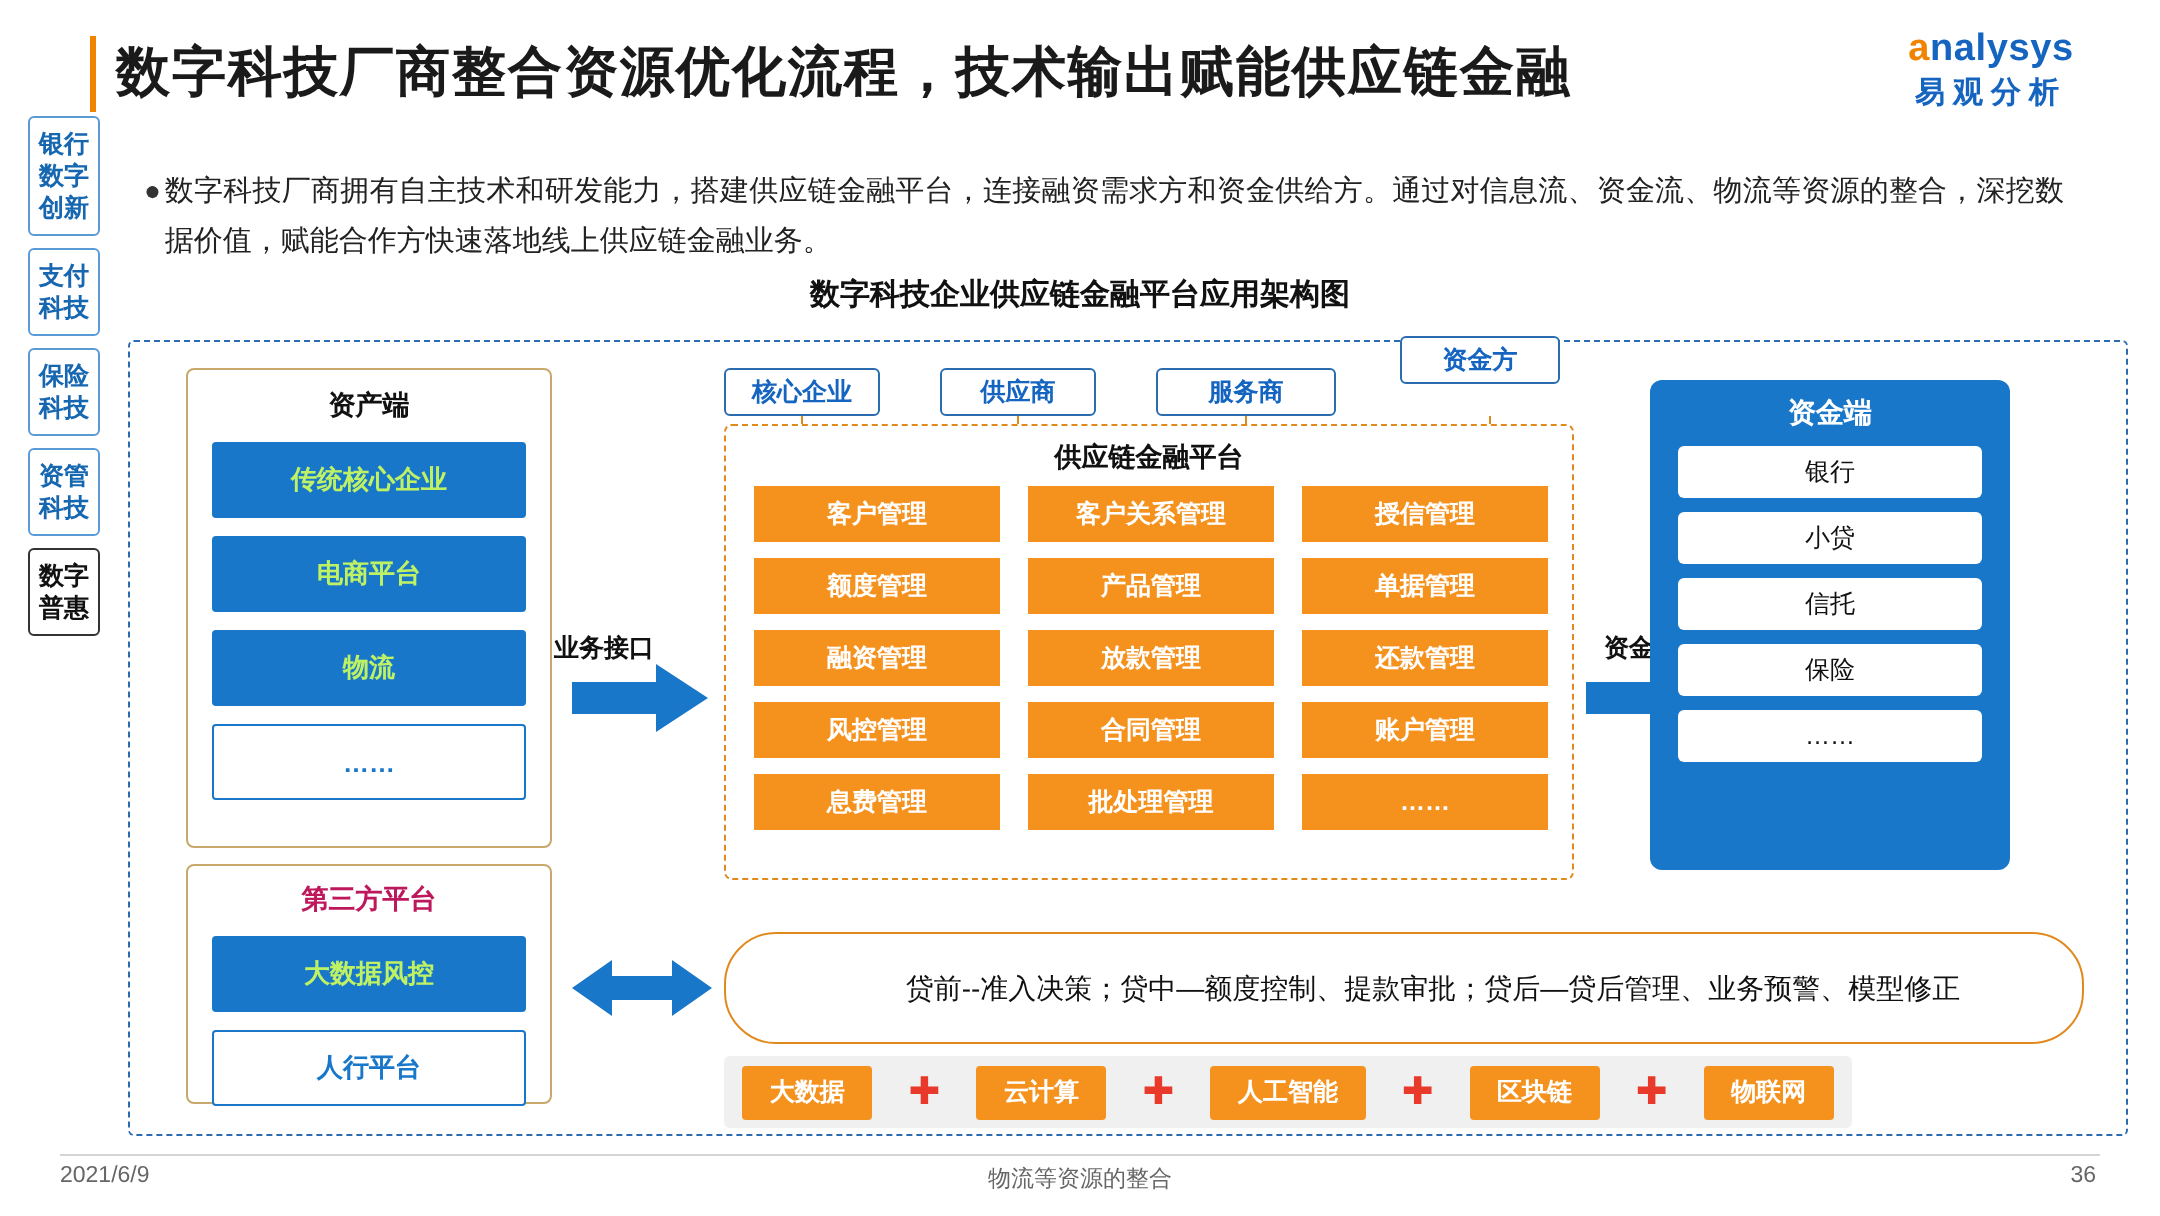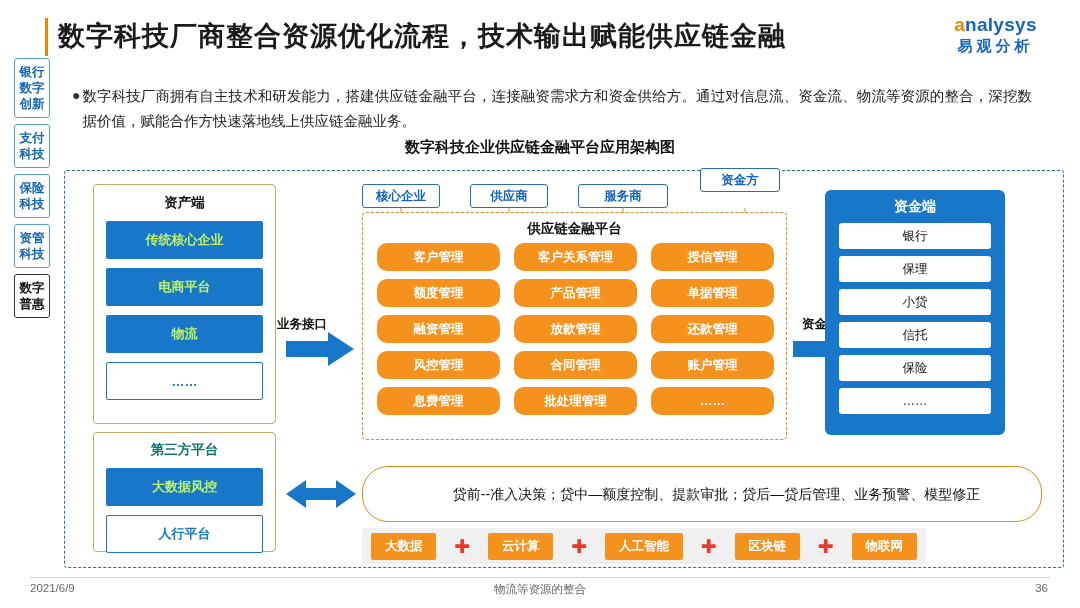--- a/index.html
+++ b/index.html
@@ -58,21 +58,21 @@
     display:flex; align-items:center; justify-content:center;
     font-size:13px; font-weight:bold; border-radius:2px;
   }
   .blue-item.hollow { background:#fff; color:#1877c9; border:1px solid #1877c9; }
 
   
   #third-box {
     position:absolute; left:93px; top:432px; width:183px; height:120px;
     border:1px solid #c8a86b; border-radius:4px; background:#fff;
   }
-  #third-title { text-align:center; font-size:13.5px; font-weight:bold; padding-top:8px; color:#0f766e; }
+  #third-title { text-align:center; font-size:13.5px; font-weight:bold; padding-top:8px; color:#be185d; }
 
   
   .arrow-label {
     position:absolute; font-size:12.5px; font-weight:bold; color:#111; text-align:center;
   }
   .fat-arrow { position:absolute; }
 
   
   .chan {
     position:absolute; height:24px; border:1px solid #2b6cb0; border-radius:3px;
@@ -85,21 +85,21 @@
     position:absolute; left:362px; top:212px; width:425px; height:228px;
     border:1px dashed #e08a1e; border-radius:4px; background:#fff;
   }
   #platform-title { text-align:center; font-size:13.5px; font-weight:bold; padding-top:7px; color:#111; }
   #grid {
     position:absolute; left:14px; top:30px; width:397px;
     display:grid; grid-template-columns:repeat(3, 1fr); gap:8px 14px;
   }
   .cell {
     height:28px; background:#f5921e; color:#fff; font-size:12.5px; font-weight:bold;
-    display:flex; align-items:center; justify-content:center; border-radius:10px;
+    display:flex; align-items:center; justify-content:center; border-radius:0;
   }
 
   
   #fund-box {
     position:absolute; left:825px; top:190px; width:180px; height:245px;
     background:#1877c9; border-radius:6px;
   }
   #fund-title { text-align:center; color:#fff; font-size:14px; font-weight:bold; padding-top:8px; }
   .fund-item {
     margin:7px 14px 0 14px; height:26px; background:#fff; color:#111;
@@ -229,21 +229,20 @@
     <div class="cell">账户管理</div>
     <div class="cell">息费管理</div>
     <div class="cell">批处理管理</div>
     <div class="cell">……</div>
   </div>
 </div>
 
 <div id="fund-box">
   <div id="fund-title">资金端</div>
   <div class="fund-item">银行</div>
-  <div class="fund-item">保理</div>
   <div class="fund-item">小贷</div>
   <div class="fund-item">信托</div>
   <div class="fund-item">保险</div>
   <div class="fund-item">……</div>
 </div>
 
 <div id="stage-band">
   <div id="stage-text">贷前--准入决策；贷中—额度控制、提款审批；贷后—贷后管理、业务预警、模型修正</div>
 </div>
 

